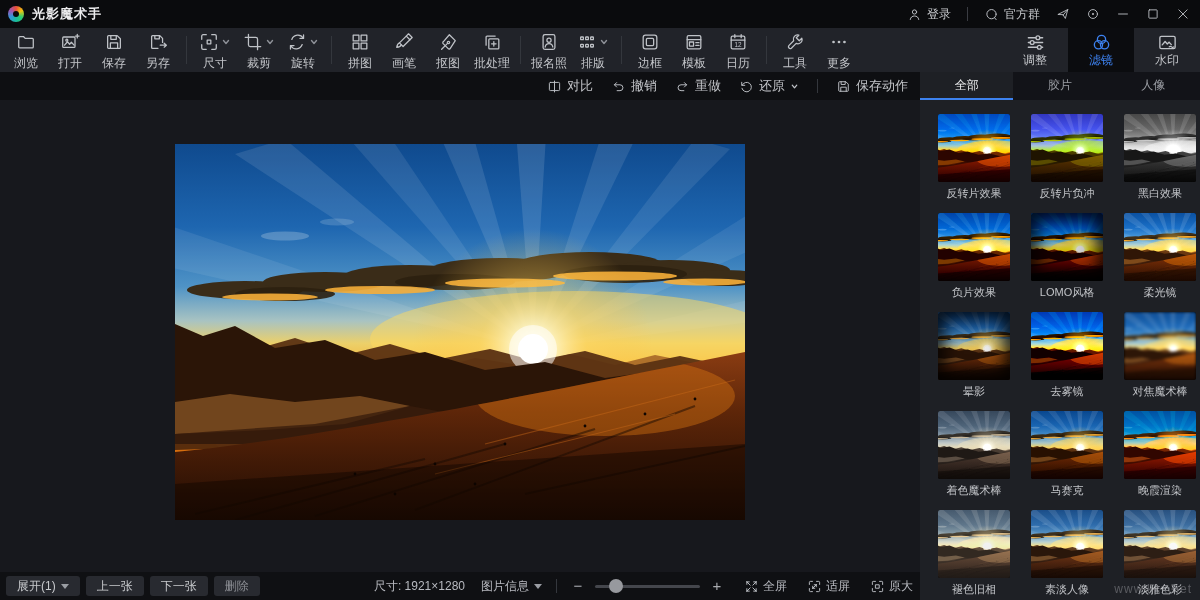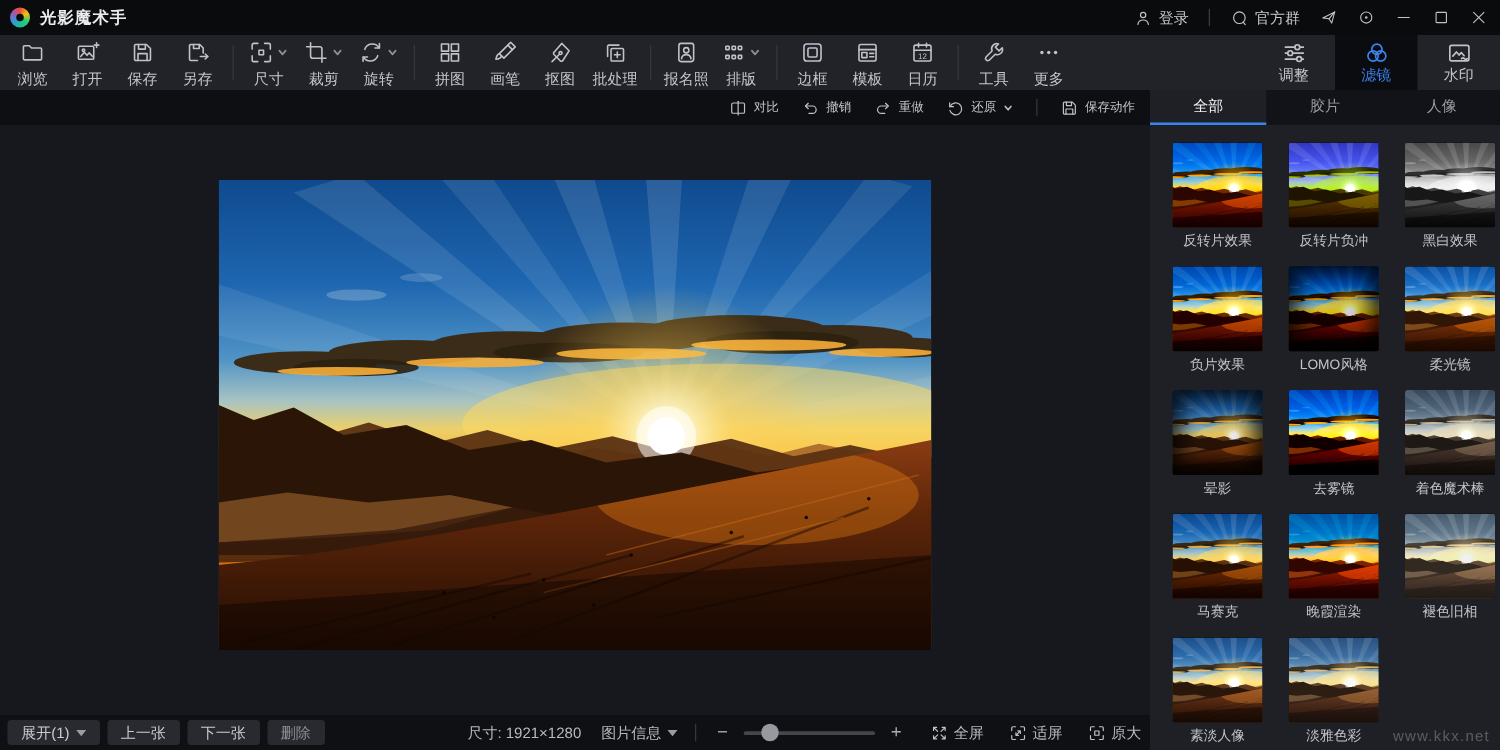--- a/index.html
+++ b/index.html
@@ -43,21 +43,21 @@
     justify-content:center; cursor:default; }
   .side-tab .ticon { width:21px; height:21px; }
   .side-tab .tlabel { margin-top:0; }
   .side-tab.active { background:#0b0c0f; }
   .side-tab.active .icn { stroke:#3d82f0; }
   .side-tab.active .tlabel { color:#3d82f0; }
 
   
   .subbar { position:absolute; left:0; top:72px; width:920px; height:28px; background:#0e0f12;
     display:flex; align-items:center; justify-content:flex-end; gap:18px; padding-right:12px; }
-  .aitem { display:flex; align-items:center; gap:5px; color:#c3c5c9; font-size:10px; cursor:default;text-align:right; }
+  .aitem { display:flex; align-items:center; gap:5px; color:#c3c5c9; font-size:13px; cursor:default;text-align:right; }
   .aicon { width:15px; height:15px; }
   .achev { width:9px; height:9px; }
   .vsep { width:1px; height:14px; background:#34373d; }
 
   
   .panel-tabs { position:absolute; left:920px; top:72px; width:280px; height:28px; background:#121318;
     display:flex; }
   .ptab { flex:1 1 0; display:flex; align-items:center; justify-content:center; font-size:12px;
     color:#9a9da3; cursor:default; border-bottom:2px solid transparent; }
   .ptab.active { background:#1e2025; color:#f0f1f3; border-bottom-color:#3d82f0; }
@@ -673,20 +673,28 @@
         <div class="fcell">
           <div class="fthumb">
             <svg viewBox="0 0 570 376" preserveAspectRatio="xMidYMid slice" style="filter:contrast(1.35) saturate(1.35)">
               <use href="#scene"></use>
             </svg>
           </div>
           <div class="fname">去雾镜</div>
         </div>
         <div class="fcell">
           <div class="fthumb">
+            <svg viewBox="0 0 570 376" preserveAspectRatio="xMidYMid slice" style="filter:blur(1.8px) brightness(1.05)">
+              <use href="#scene"></use>
+            </svg>
+          </div>
+          <div class="fname">对焦魔术棒</div>
+        </div>
+        <div class="fcell">
+          <div class="fthumb">
             <svg viewBox="0 0 570 376" preserveAspectRatio="xMidYMid slice" style="filter:grayscale(0.72) brightness(1.05)">
               <use href="#scene"></use>
             </svg>
           </div>
           <div class="fname">着色魔术棒</div>
         </div>
         <div class="fcell">
           <div class="fthumb">
             <svg viewBox="0 0 570 376" preserveAspectRatio="xMidYMid slice" style="filter:contrast(1.05) blur(0.6px)">
               <use href="#scene"></use>

